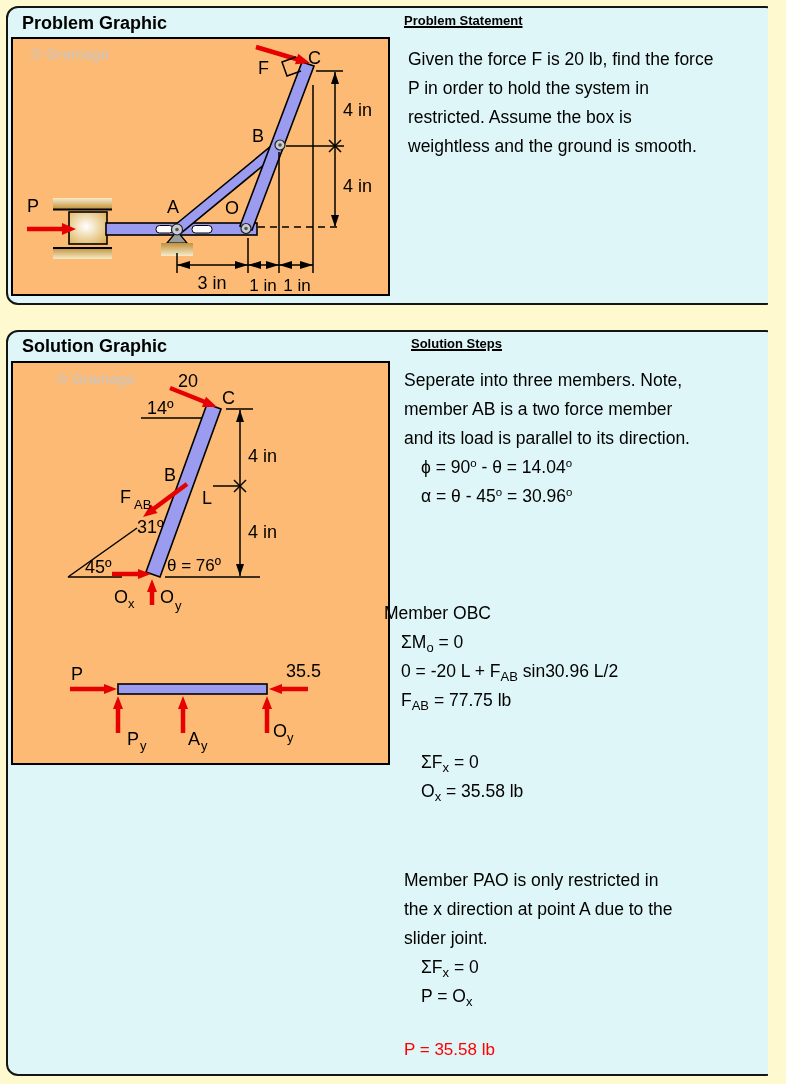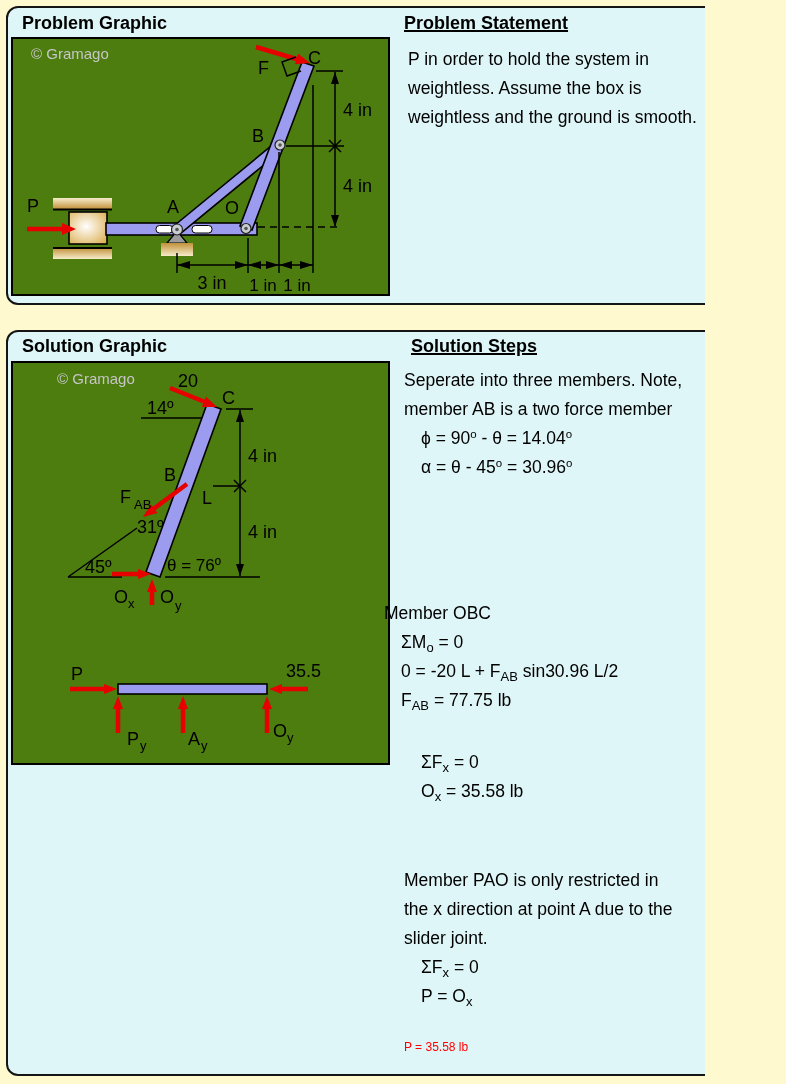--- a/index.html
+++ b/index.html
@@ -1,27 +1,27 @@
 <!DOCTYPE html>
 <html><head>
 <meta charset="utf-8">
 <style>
   html,body{margin:0;padding:0;background:#FFF9D0;}
-  .page{position:relative;width:705px;height:1084px;background:#FFF9D0;
+  .page{position:relative;width:768px;height:1084px;background:#FFF9D0;
         font-family:"Liberation Sans","DejaVu Sans",sans-serif;color:#000;overflow:hidden;}
   .panel{position:absolute;background:#DFF6F8;border:2px solid #151515;border-radius:12px;box-sizing:border-box;}
-  .gbox{position:absolute;background:#4d7c0f;border:2px solid #000;}
+  .gbox{position:absolute;background:#fdba74;border:2px solid #000;}
   .gtitle{position:absolute;font-size:18px;font-weight:bold;}
-  .rheading{position:absolute;font-size:18px;font-weight:bold;text-decoration:underline;text-decoration-thickness:2px;}
+  .rheading{position:absolute;font-size:13px;font-weight:bold;text-decoration:underline;text-decoration-thickness:2px;}
   .tcol{position:absolute;font-size:17.5px;}
   .tline{height:29px;line-height:29px;white-space:pre;}
   .tline.ind{padding-left:17px;}
   .tcol sup{font-size:11.5px;line-height:0;vertical-align:6px;}
   .tcol sub{font-size:13px;line-height:0;vertical-align:-4px;}
-  .answer{position:absolute;font-size:12px;color:#FF0000;}
+  .answer{position:absolute;font-size:17px;color:#FF0000;}
   svg text{font-family:"Liberation Sans","DejaVu Sans",sans-serif;fill:#000;}
   .wm{fill:#C6C6C6;font-size:15px;}
   .lab{font-size:18px;}
   .lab17{font-size:17px;}
   .sub13{font-size:13px;}
   .ra{stroke:#E60000;stroke-width:4.5;fill:none;}
   .rah{fill:#E60000;stroke:none;}
   .dl{stroke:#000;stroke-width:1.5;fill:none;}
   .dl2{stroke:#000;stroke-width:2;fill:none;}
   .dah{fill:#000;stroke:none;}
@@ -129,22 +129,23 @@
       <text class="lab" x="343" y="116">4 in</text>
       <text class="lab" x="343" y="192">4 in</text>
       <text class="lab" x="212" y="289" text-anchor="middle">3 in</text>
       <text class="lab17" x="263" y="291" text-anchor="middle">1 in</text>
       <text class="lab17" x="297" y="291" text-anchor="middle">1 in</text>
     </svg>
   </div>
 
   <div class="rheading" style="left:404px;top:13px;">Problem Statement</div>
   <div class="tcol" style="left:408px;top:45px;width:370px;">
+      <div class="tline"><span>Given the force F is 20 lb, find the force</span></div>
       <div class="tline"><span>P in order to hold the system in</span></div>
-      <div class="tline"><span>weightless. Assume the box is</span></div>
+      <div class="tline"><span>restricted. Assume the box is</span></div>
       <div class="tline"><span>weightless and the ground is smooth.</span></div>
     </div>
 
   <section class="panel" style="left:6px;top:330px;width:772px;height:746px;"></section>
 
   <div class="gtitle" style="left:22px;top:336px;">Solution Graphic</div>
 
   <div class="gbox" style="left:11px;top:361px;width:375px;height:400px;">
     <svg width="375" height="400" viewBox="13 363 375 400">
       <text class="wm" x="57" y="384">© Gramago</text>
@@ -233,20 +234,21 @@
       <text class="sub13" x="201" y="750">y</text>
       <text class="lab" x="273" y="737">O</text>
       <text class="sub13" x="287" y="742">y</text>
     </svg>
   </div>
 
   <div class="rheading" style="left:403px;top:336px;margin-left:8px;">Solution Steps</div>
   <div class="tcol" style="left:404px;top:366px;width:372px;">
       <div class="tline"><span>Seperate into three members. Note,</span></div>
       <div class="tline"><span>member AB is a two force member</span></div>
+      <div class="tline"><span>and its load is parallel to its direction.</span></div>
       <div class="tline ind"><span>ϕ = 90</span><sup>o</sup><span> - θ = 14.04</span><sup>o</sup></div>
       <div class="tline ind"><span>α = θ - 45</span><sup>o</sup><span> = 30.96</span><sup>o</sup></div>
     </div>
   <div class="tcol" style="left:384px;top:599px;width:372px;">
       <div class="tline"><span>Member OBC</span></div>
       <div class="tline ind"><span>ΣM</span><sub>o</sub><span> = 0</span></div>
       <div class="tline ind"><span>0 = -20 L + F</span><sub>AB</sub><span> sin30.96 L/2</span></div>
       <div class="tline ind"><span>F</span><sub>AB</sub><span> = 77.75 lb</span></div>
     </div>
   <div class="tcol" style="left:404px;top:748px;width:372px;">

